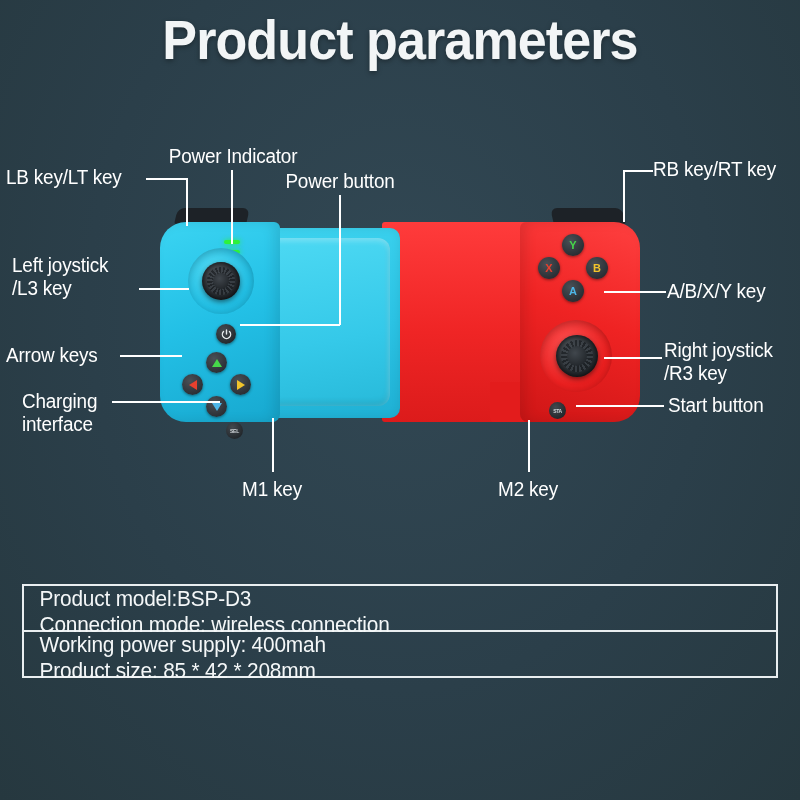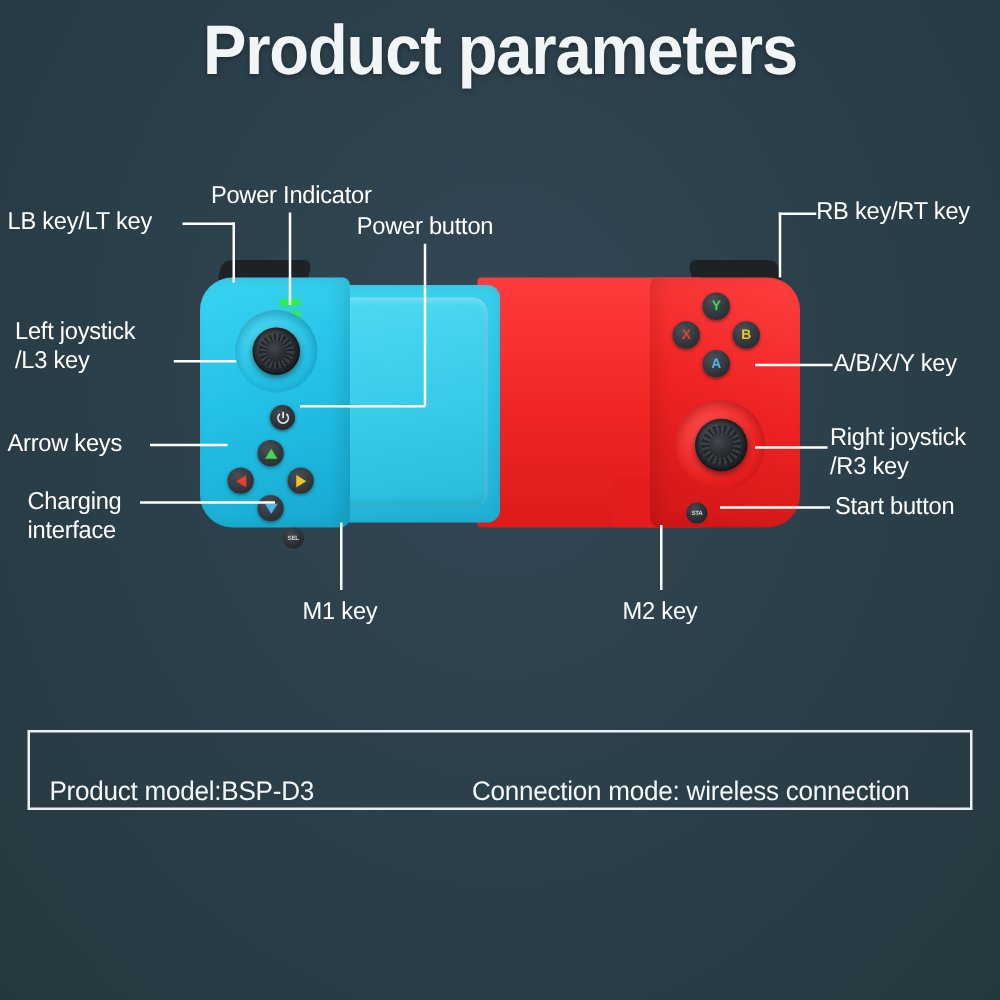--- a/index.html
+++ b/index.html
@@ -125,21 +125,21 @@
     display:flex;align-items:center;justify-content:center;
     font-size:11px;font-weight:700;font-family:"Liberation Sans",sans-serif;}
   #btnY{right:56px;top:18px;}
   #btnX{right:80px;top:41px;}
   #btnB{right:32px;top:41px;}
   #btnA{right:56px;top:64px;}
 
   
   #spec{position:absolute;left:22px;top:584px;width:756px;
     border:2px solid #e9eef0;box-sizing:border-box;}
-  .srow{display:flex;height:60px;align-items:flex-end;}
+  .srow{display:flex;height:44px;align-items:flex-start;flex-direction:column;}
   .srow + .srow{border-top:2px solid #e9eef0;}
   .scell{font-size:21.5px;line-height:26px;font-weight:500;color:#f4f7f8;
     letter-spacing:-.2px;transform:scaleX(.97);transform-origin:left center;
     white-space:nowrap;padding-left:16px;box-sizing:border-box;}
   .c1{width:45%;}
   .c2{width:55%;}
 </style>
 </head>
 <body>
 
@@ -256,15 +256,19 @@
   <div class="lbl ctr" style="left:212px;top:478px;width:120px;">M1 key</div>
 
   <div class="ln lnv" style="left:528px;top:420px;height:52px;"></div>
   <div class="lbl ctr" style="left:468px;top:478px;width:120px;">M2 key</div>
 
   <div id="spec">
     <div class="srow">
       <div class="scell c1">Product model:BSP-D3</div>
       <div class="scell c2">Connection mode: wireless connection</div>
     </div>
+    <div class="srow">
+      <div class="scell c1">Working power supply: 400mah</div>
+      <div class="scell c2">Product size: 85 * 42 * 208mm</div>
+    </div>
   </div>
 
 </div>
 
 </body></html>

